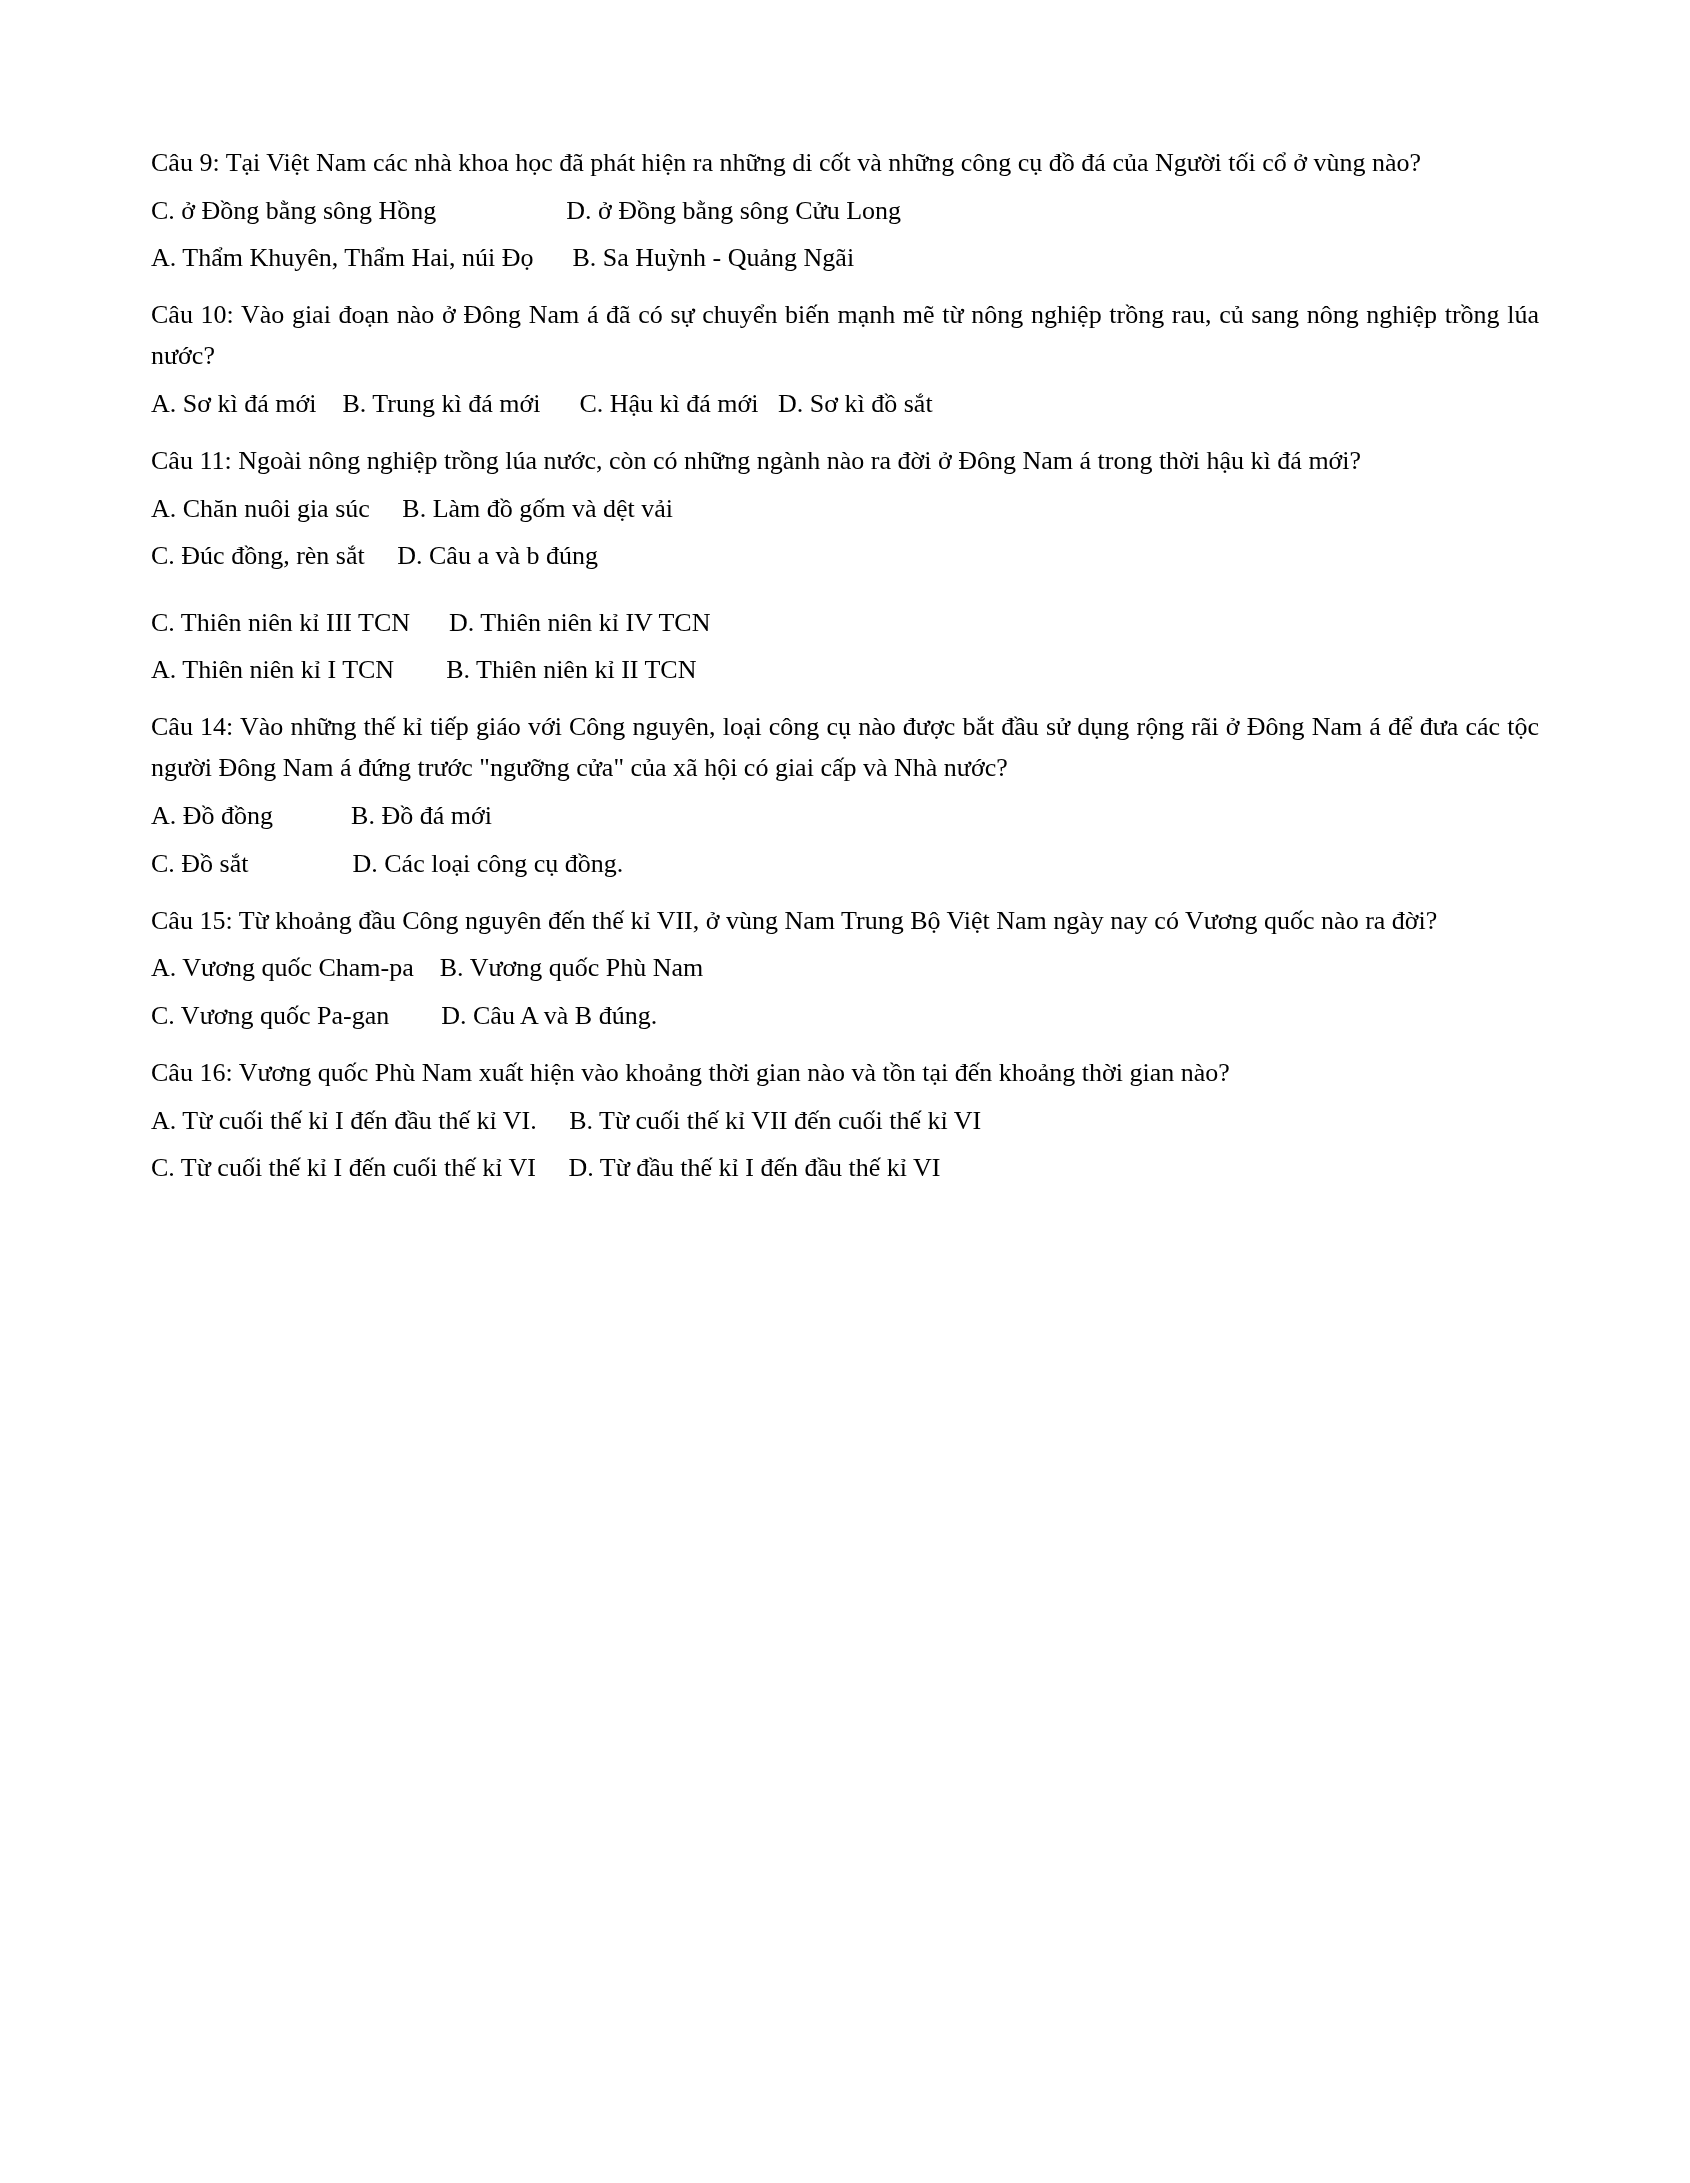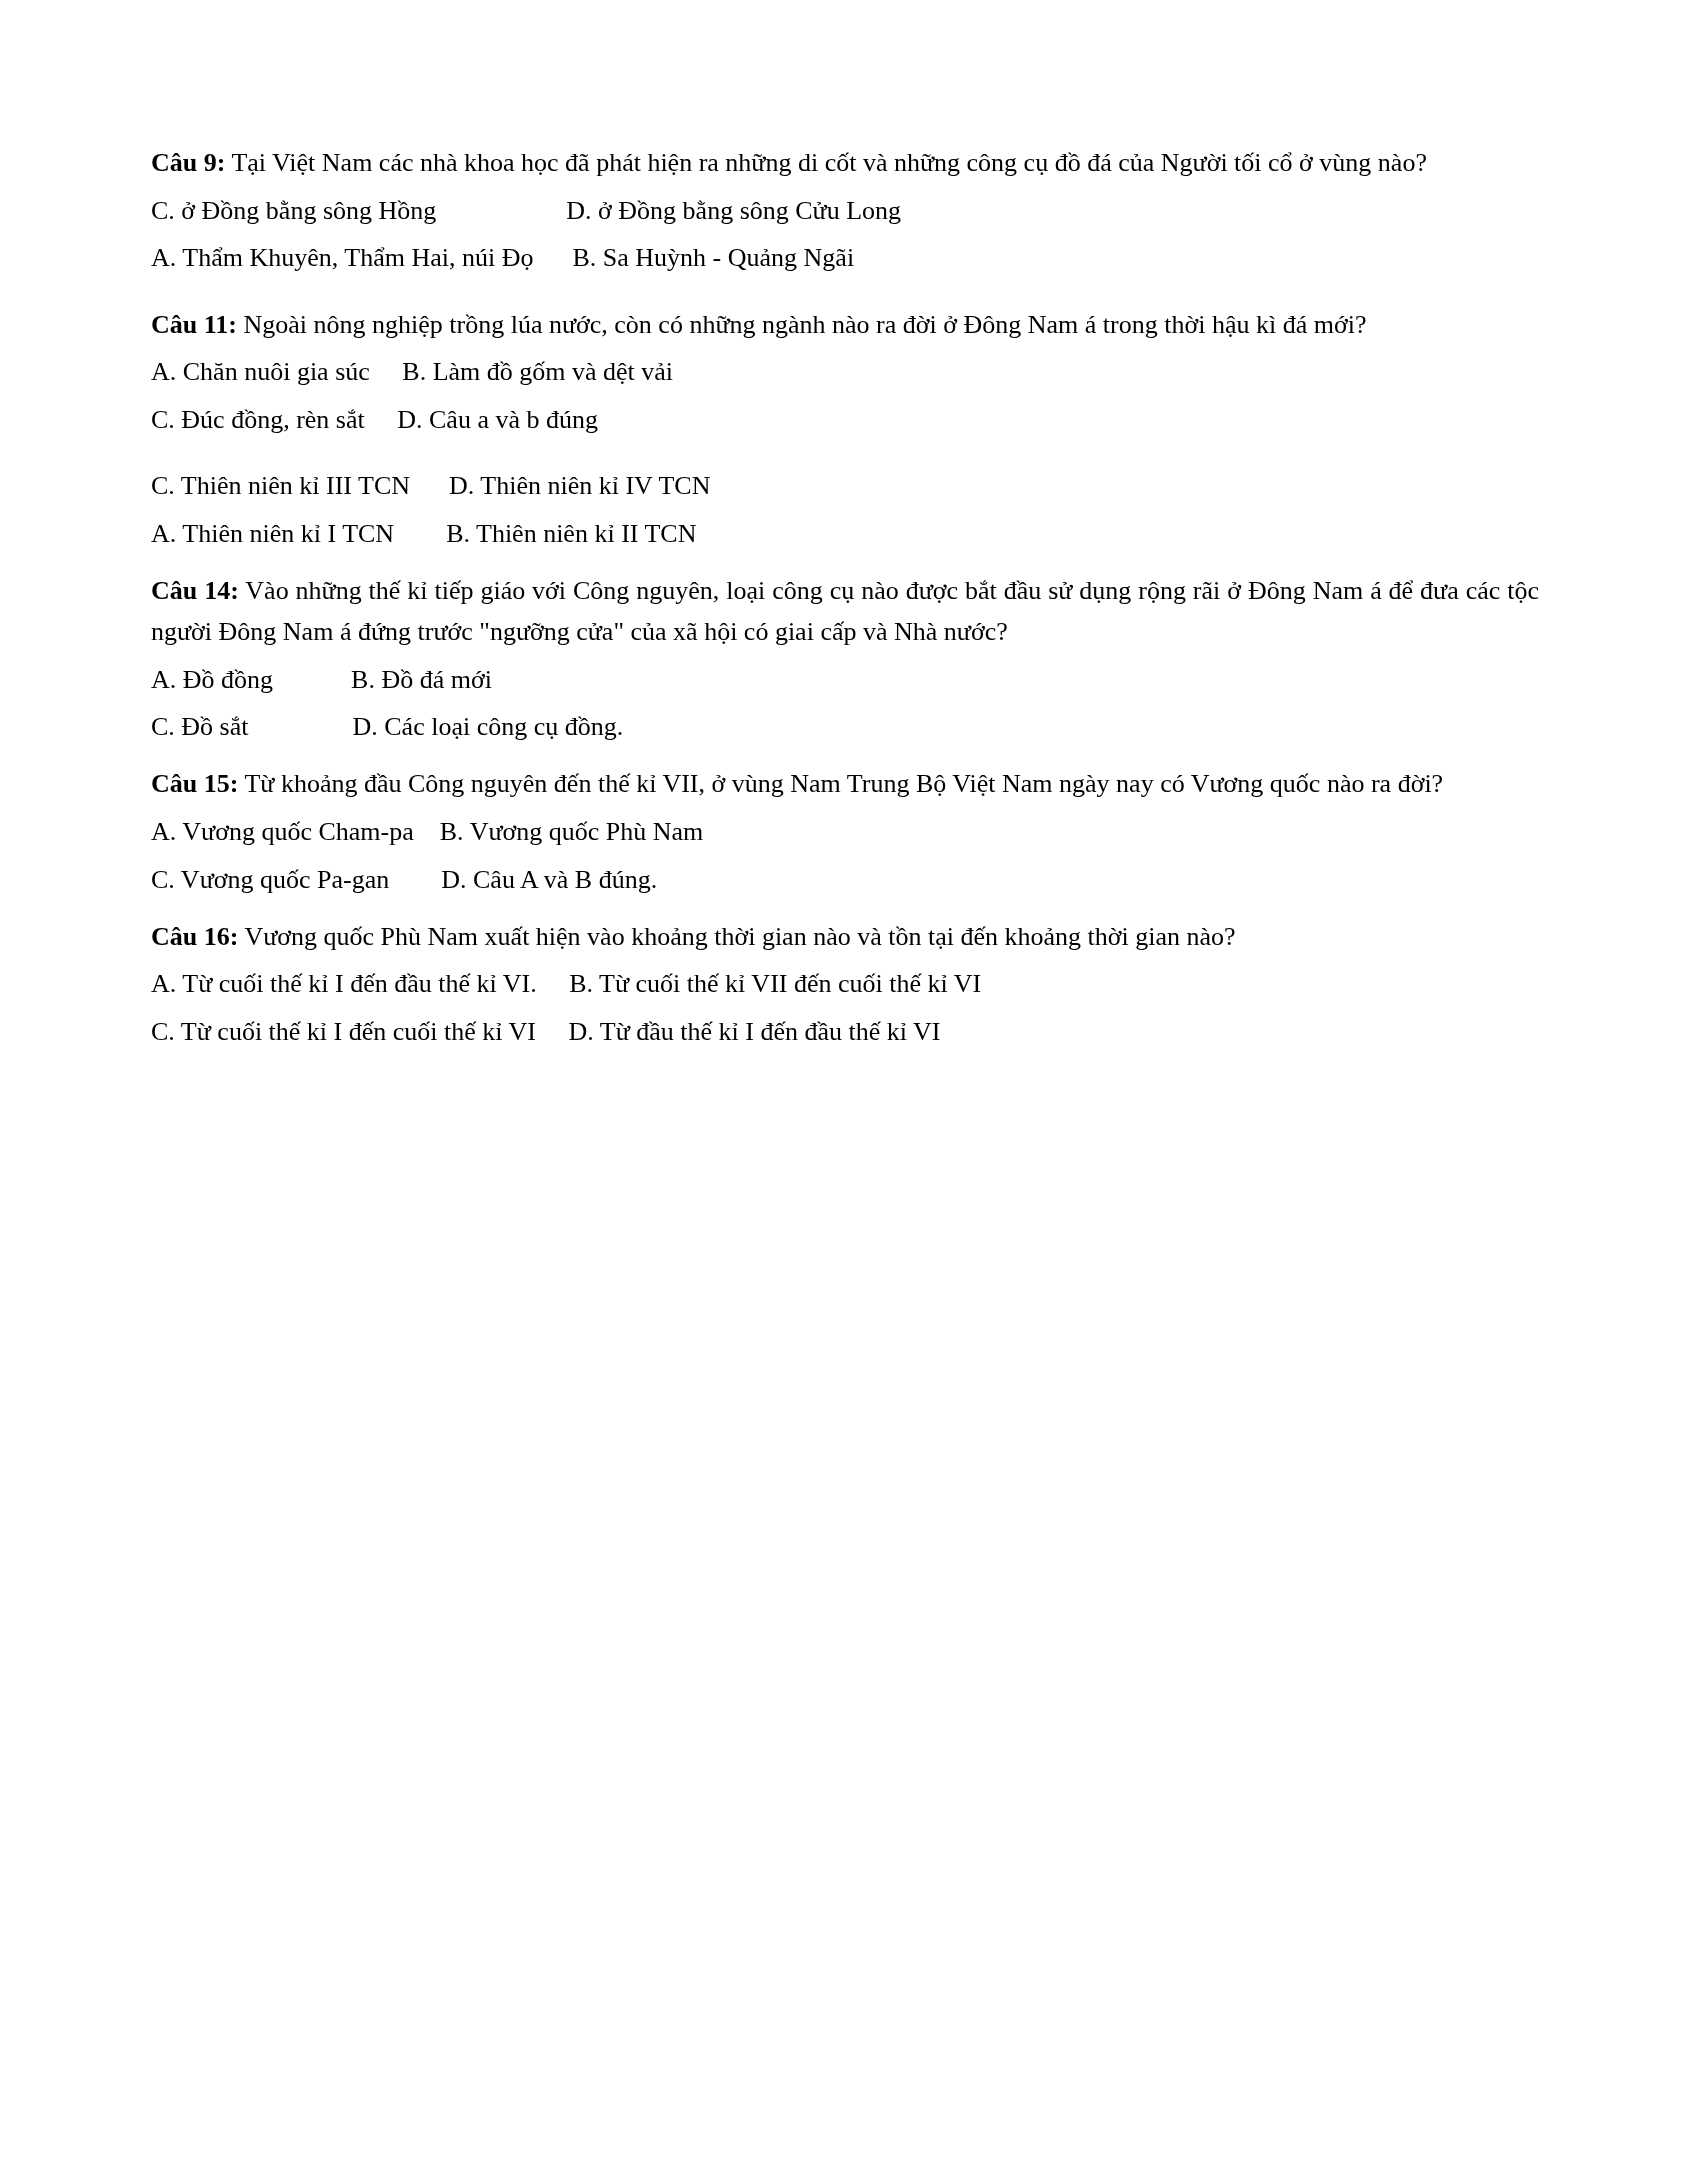--- a/index.html
+++ b/index.html
@@ -24,21 +24,21 @@
     margin-bottom: 0;
   }
   .q-stem {
     font-size: 26px;
     line-height: 1.58;
     text-align: justify;
     text-justify: inter-word;
     margin: 0 0 6.6px 0;
   }
   .q-stem .label {
-    font-weight: bold;
+    font-weight: normal;
   }
   .opt-line {
     font-size: 26px;
     line-height: 1.58;
     margin: 0 0 6.6px 0;
     white-space: pre;
   }
   .spacer {
     height: 9.3px;
   }
@@ -48,20 +48,24 @@
 
 <div class="page">
 
   <div class="q-block">
     <p class="q-stem"><span class="label">Câu 9:</span><span> Tại Việt Nam các nhà khoa học đã phát hiện ra những di cốt và những công cụ đồ đá của Người tối cổ ở vùng nào?</span></p>
     <p class="opt-line">C. ở Đồng bằng sông Hồng                    D. ở Đồng bằng sông Cửu Long</p>
     <p class="opt-line">A. Thẩm Khuyên, Thẩm Hai, núi Đọ      B. Sa Huỳnh - Quảng Ngãi</p>
   </div>
   <div class="spacer"></div>
 
+  <div class="q-block">
+    <p class="q-stem"><span class="label">Câu 10</span><span>: Vào giai đoạn nào ở Đông Nam á đã có sự chuyển biến mạnh mẽ từ nông nghiệp trồng rau, củ sang nông nghiệp trồng lúa nước?</span></p>
+    <p class="opt-line">A. Sơ kì đá mới    B. Trung kì đá mới      C. Hậu kì đá mới   D. Sơ kì đồ sắt</p>
+  </div>
   <div class="spacer"></div>
 
   <div class="q-block">
     <p class="q-stem"><span class="label">Câu 11:</span><span> Ngoài nông nghiệp trồng lúa nước, còn có những ngành nào ra đời ở Đông Nam á trong thời hậu kì đá mới?</span></p>
     <p class="opt-line">A. Chăn nuôi gia súc     B. Làm đồ gốm và dệt vải</p>
     <p class="opt-line">C. Đúc đồng, rèn sắt     D. Câu a và b đúng</p>
   </div>
   <div class="spacer"></div>
 
   <div class="spacer"></div>

